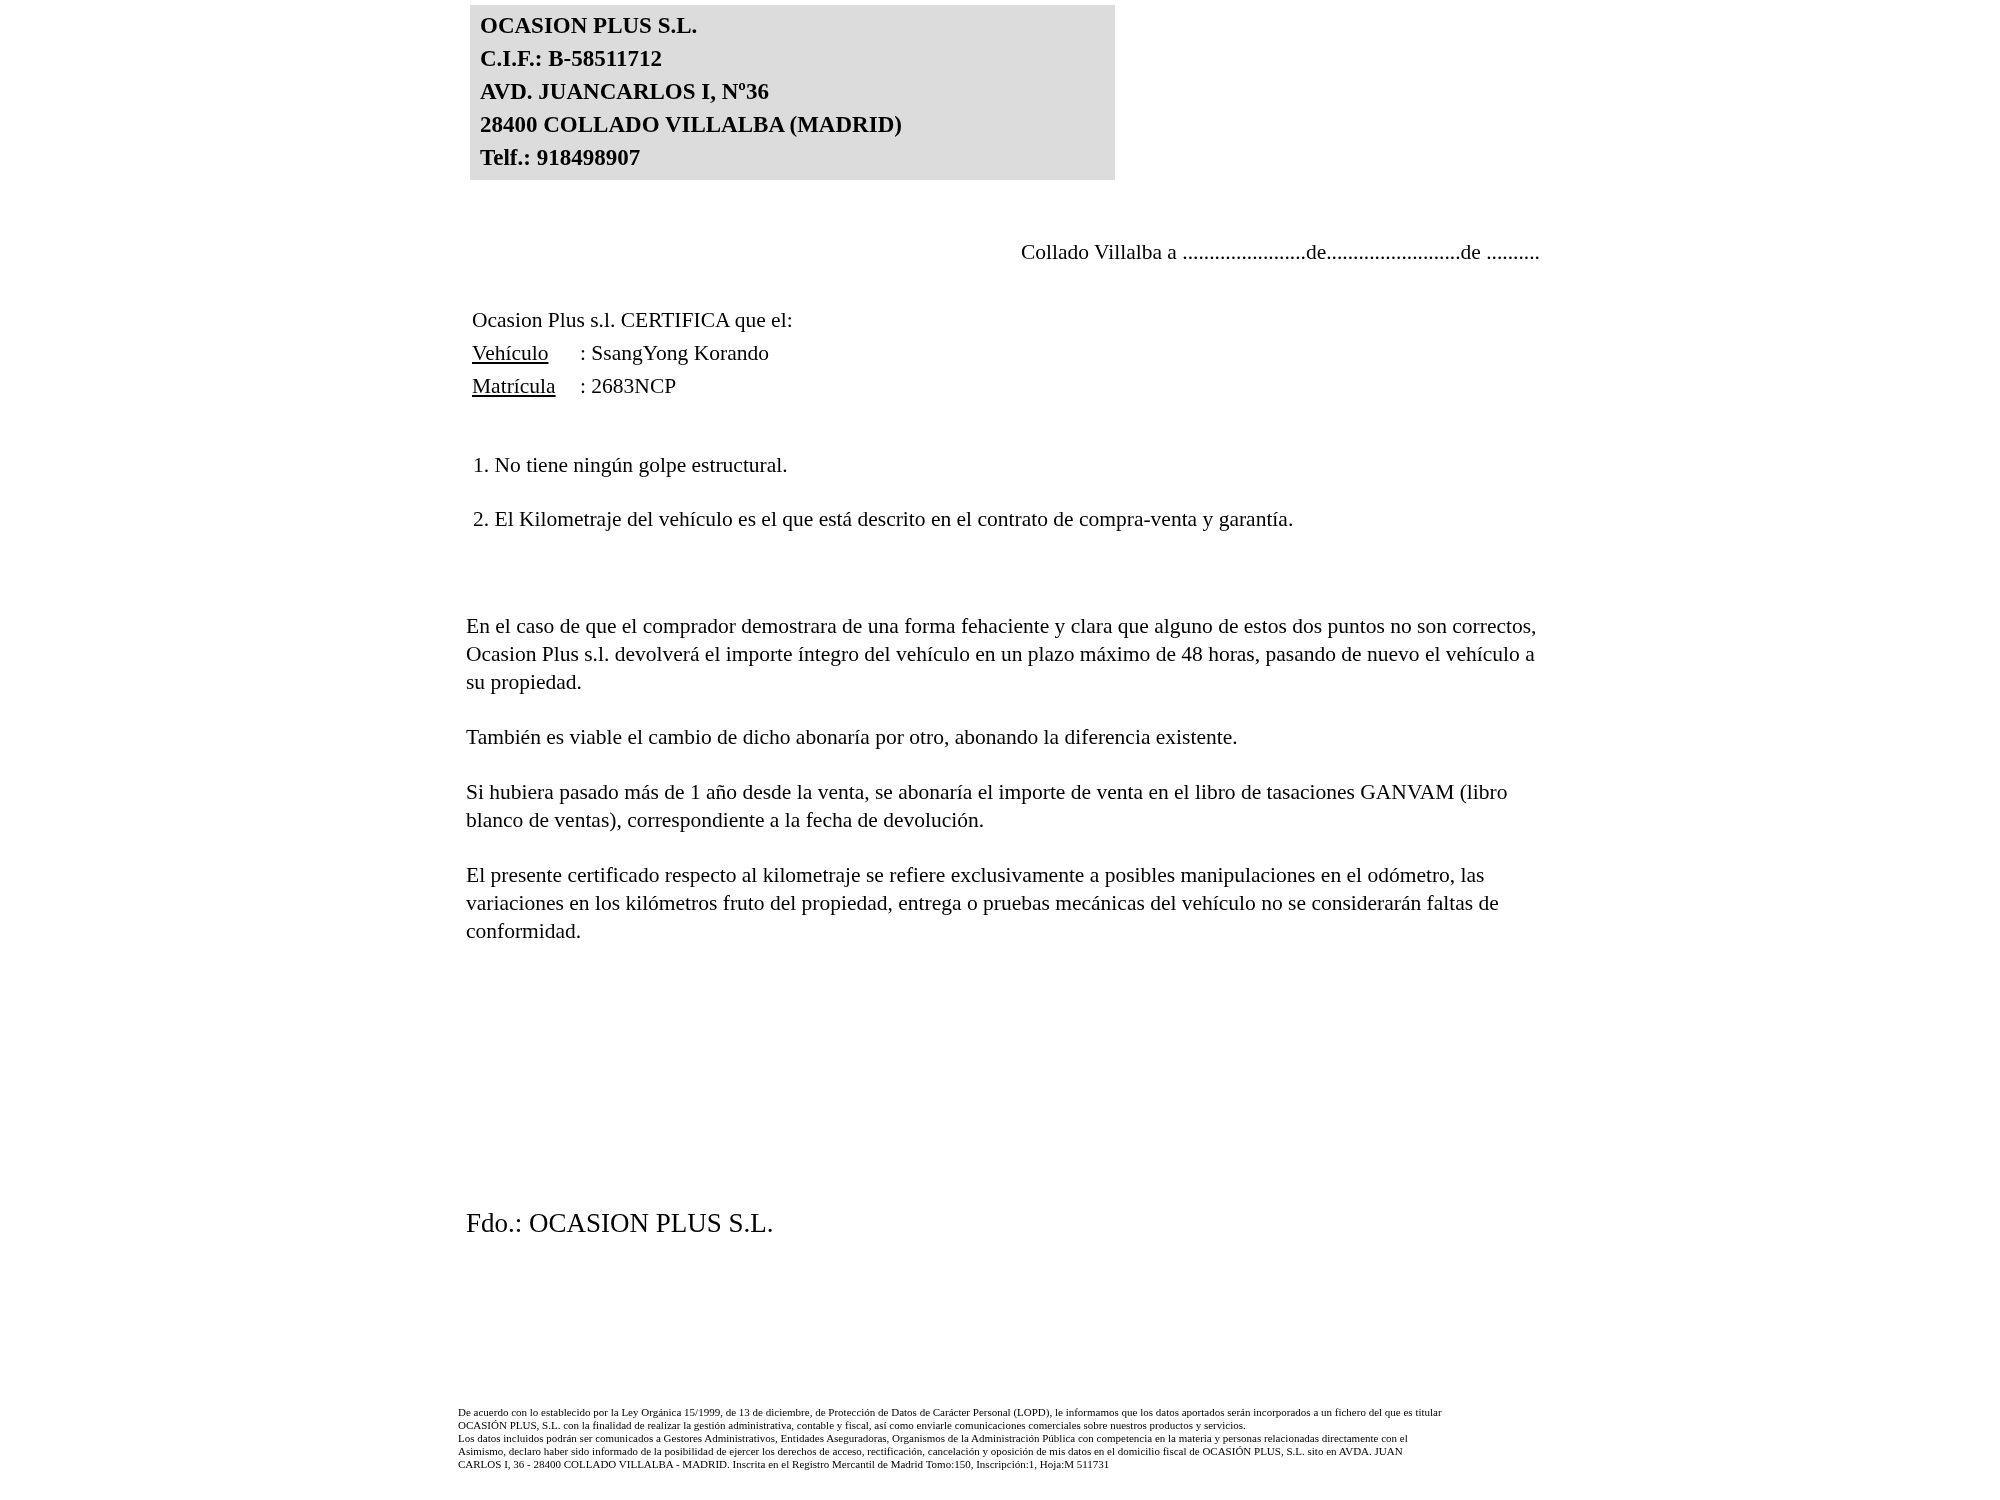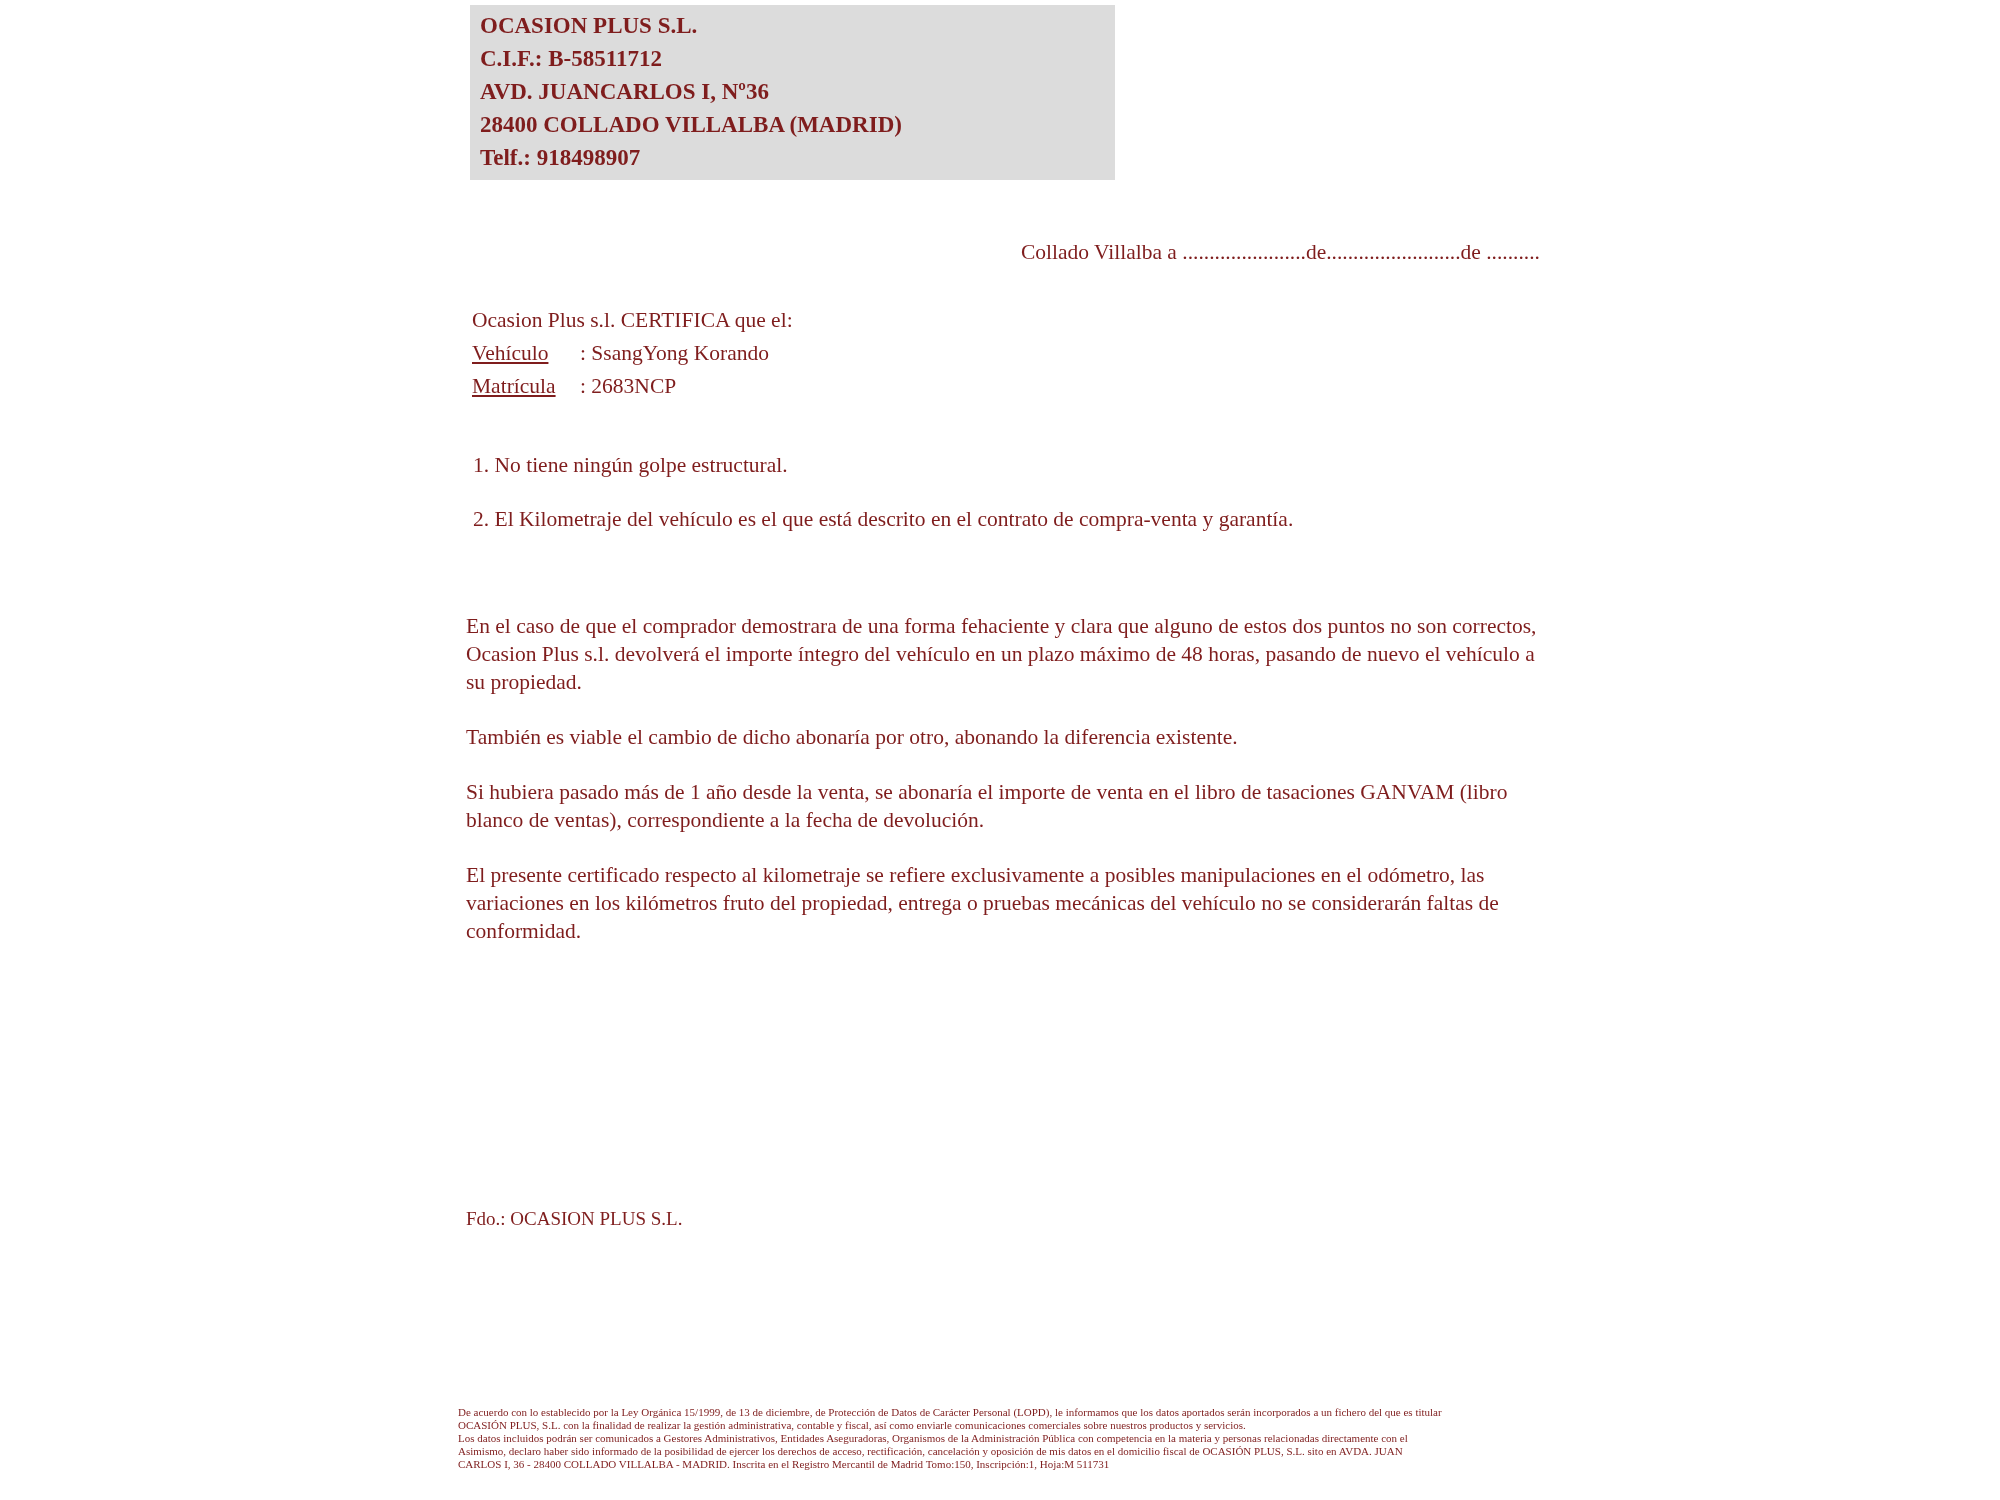--- a/index.html
+++ b/index.html
@@ -6,21 +6,21 @@
     margin: 0;
     padding: 0;
     background: #ffffff;
   }
   .page {
     position: relative;
     width: 2000px;
     height: 1500px;
     background: #ffffff;
     font-family: "Liberation Serif", "DejaVu Serif", serif;
-    color: #7f1d1d;
+    color: #000000;
     overflow: hidden;
   }
   .company-header {
     position: absolute;
     left: 470px;
     top: 5px;
     width: 625px;
     background: #dcdcdc;
     padding: 4px 10px 6px 10px;
     font-weight: bold;
@@ -69,21 +69,21 @@
     font-size: 21.5px;
     line-height: 28px;
   }
   .paragraphs-block .para {
     margin: 0 0 27px 0;
   }
   .signature-line {
     position: absolute;
     left: 466px;
     top: 1208px;
-    font-size: 19px;
+    font-size: 27px;
   }
   .legal-footer {
     position: absolute;
     left: 458px;
     top: 1406px;
     width: 1180px;
     font-size: 11px;
     line-height: 13px;
   }
   .legal-footer .legal-line {

